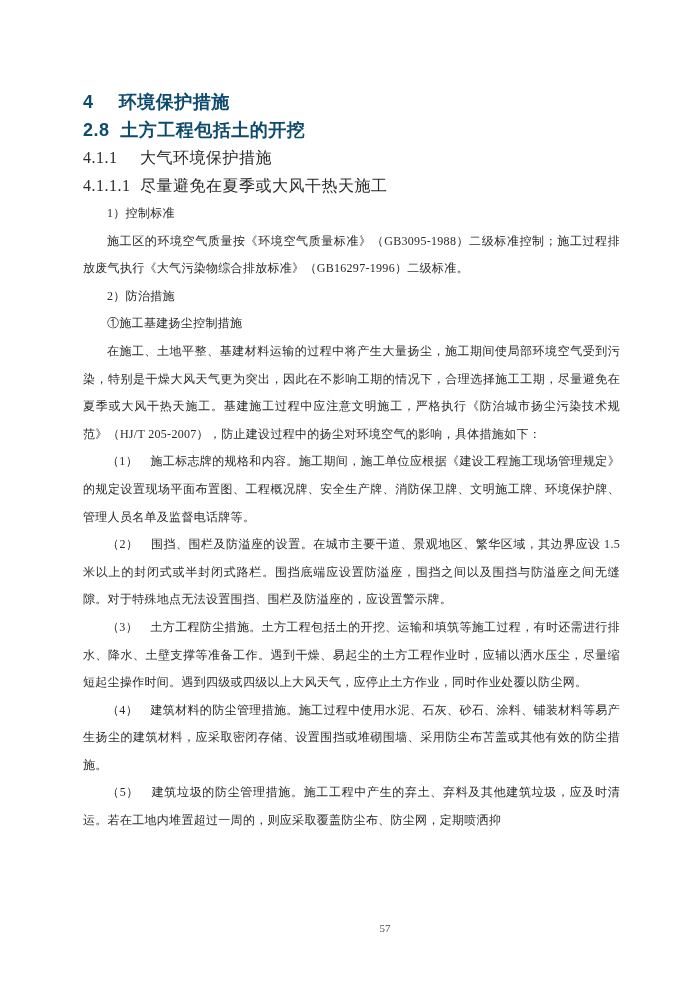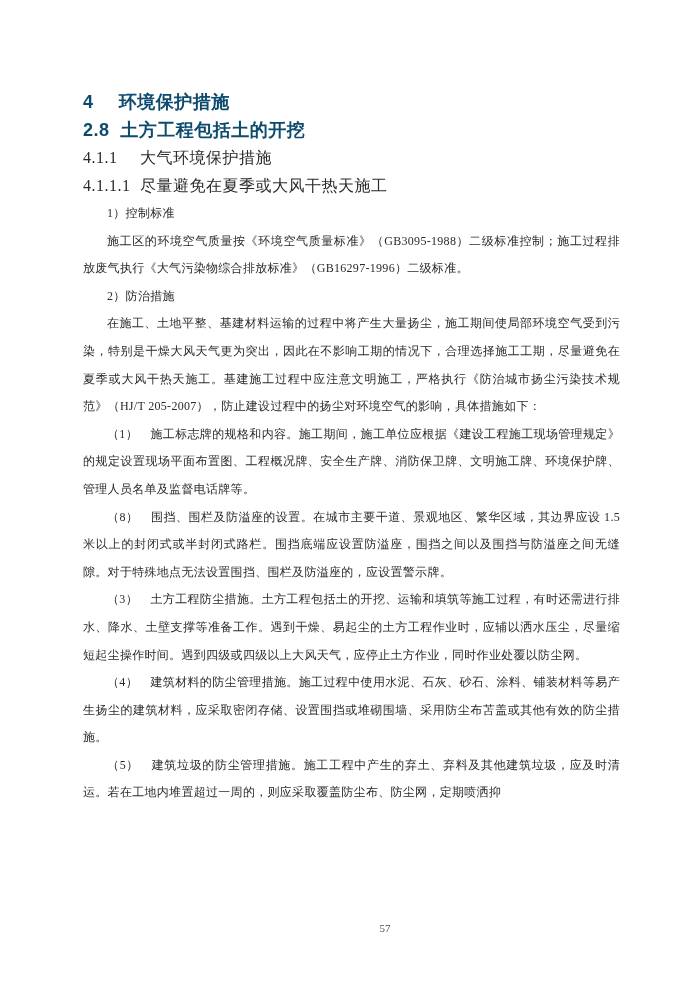--- a/index.html
+++ b/index.html
@@ -75,22 +75,23 @@
 
   <h2 class="h2"><span class="num">2.8</span><span>土方工程包括土的开挖</span></h2>
 
   <h3 class="h3"><span class="num">4.1.1</span><span>大气环境保护措施</span></h3>
 
   <h4 class="h4"><span class="num">4.1.1.1</span><span>尽量避免在夏季或大风干热天施工</span></h4>
 
   <p class="sub">1）控制标准</p>
   <p class="para">施工区的环境空气质量按《环境空气质量标准》（GB3095-1988）二级标准控制；施工过程排放废气执行《大气污染物综合排放标准》（GB16297-1996）二级标准。</p>
   <p class="sub">2）防治措施</p>
+  <p class="sub">①施工基建扬尘控制措施</p>
   <p class="para">在施工、土地平整、基建材料运输的过程中将产生大量扬尘，施工期间使局部环境空气受到污染，特别是干燥大风天气更为突出，因此在不影响工期的情况下，合理选择施工工期，尽量避免在夏季或大风干热天施工。基建施工过程中应注意文明施工，严格执行《防治城市扬尘污染技术规范》（HJ/T 205-2007），防止建设过程中的扬尘对环境空气的影响，具体措施如下：</p>
   <p class="para">（1）　施工标志牌的规格和内容。施工期间，施工单位应根据《建设工程施工现场管理规定》的规定设置现场平面布置图、工程概况牌、安全生产牌、消防保卫牌、文明施工牌、环境保护牌、管理人员名单及监督电话牌等。</p>
-  <p class="para">（8）　围挡、围栏及防溢座的设置。在城市主要干道、景观地区、繁华区域，其边界应设 1.5 米以上的封闭式或半封闭式路栏。围挡底端应设置防溢座，围挡之间以及围挡与防溢座之间无缝隙。对于特殊地点无法设置围挡、围栏及防溢座的，应设置警示牌。</p>
+  <p class="para">（2）　围挡、围栏及防溢座的设置。在城市主要干道、景观地区、繁华区域，其边界应设 1.5 米以上的封闭式或半封闭式路栏。围挡底端应设置防溢座，围挡之间以及围挡与防溢座之间无缝隙。对于特殊地点无法设置围挡、围栏及防溢座的，应设置警示牌。</p>
   <p class="para">（3）　土方工程防尘措施。土方工程包括土的开挖、运输和填筑等施工过程，有时还需进行排水、降水、土壁支撑等准备工作。遇到干燥、易起尘的土方工程作业时，应辅以洒水压尘，尽量缩短起尘操作时间。遇到四级或四级以上大风天气，应停止土方作业，同时作业处覆以防尘网。</p>
   <p class="para">（4）　建筑材料的防尘管理措施。施工过程中使用水泥、石灰、砂石、涂料、铺装材料等易产生扬尘的建筑材料，应采取密闭存储、设置围挡或堆砌围墙、采用防尘布苫盖或其他有效的防尘措施。</p>
   <p class="para">（5）　建筑垃圾的防尘管理措施。施工工程中产生的弃土、弃料及其他建筑垃圾，应及时清运。若在工地内堆置超过一周的，则应采取覆盖防尘布、防尘网，定期喷洒抑</p>
 
   <div class="pageno">57</div>
 
 </div>
 
 </body></html>

